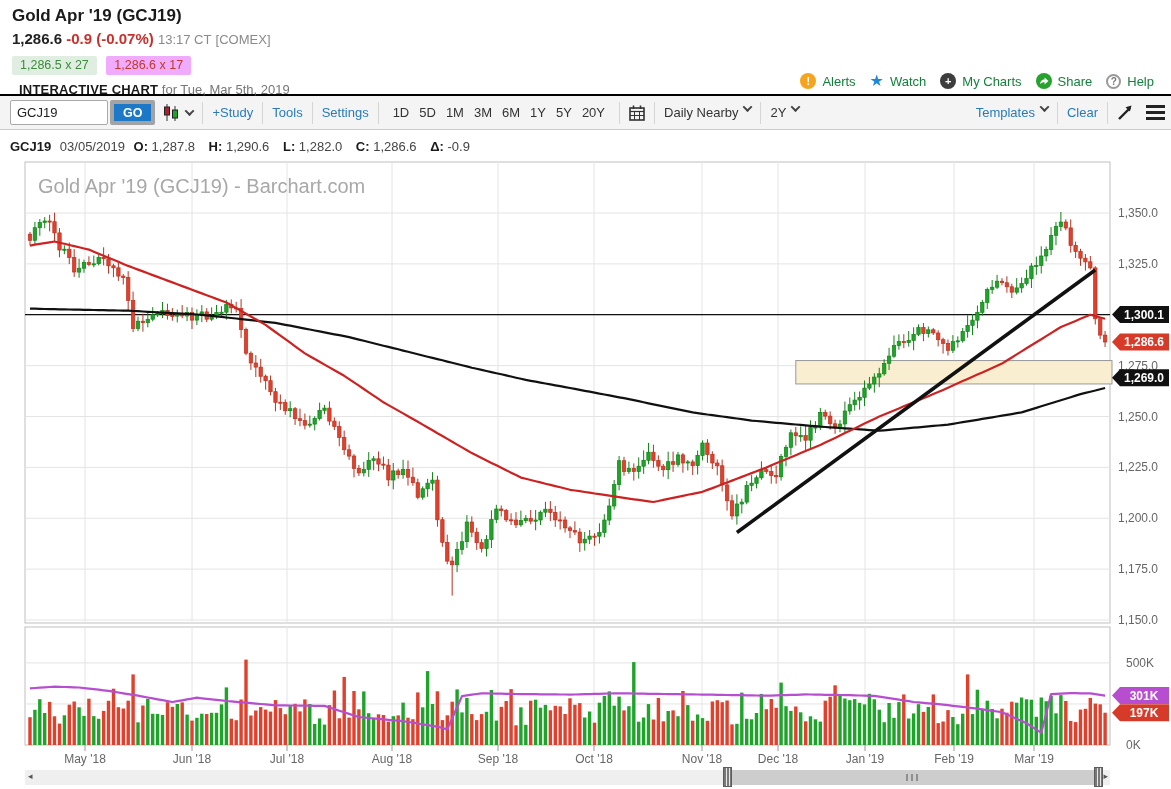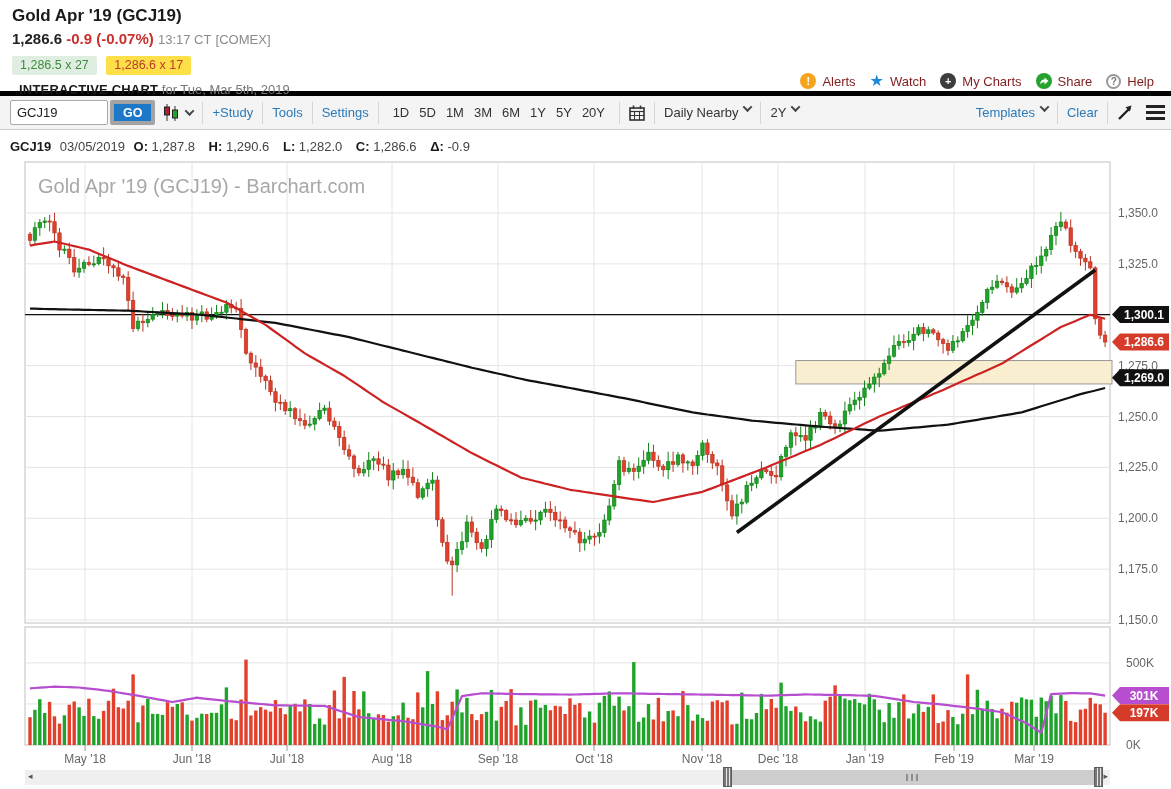--- a/index.html
+++ b/index.html
@@ -1,33 +1,33 @@
 <!DOCTYPE html>
 <html><head>
 <meta charset="utf-8">
 <style>
   * { box-sizing: border-box; margin:0; padding:0; }
   body { font-family: "Liberation Sans", sans-serif; background:#fff; }
   #app { position:relative; width:1171px; height:789px; background:#fff; overflow:hidden; }
 
   
-  #hdr { position:relative; height:96px; border-bottom:5px solid #000000; }
+  #hdr { position:relative; height:96px; border-bottom:2px solid #000000; }
   .r1 { padding:5px 0 0 12px; font-size:17px; font-weight:bold; color:#1a1a1a; line-height:22px;}
   .r2 { padding:2px 0 0 12px; font-size:15px; line-height:20px; color:#222;}
   .r2 .last { font-weight:bold; }
   .r2 .chg { font-weight:bold; color:#c9302c; }
   .r2 .tm { font-size:13px; color:#8a8a8a; }
   .r3 { padding:6px 0 0 12px; font-size:12.5px; line-height:17px;}
   .quote-badge { display:inline-block; padding:1px 8px; margin-right:6px; border-radius:2px;}
   .bid { background:#dfeee0; color:#3d8b3d; }
-  .ask { background:#fde047; color:#c0392b; }
+  .ask { background:#f0abfc; color:#c0392b; }
   .r4 { padding:7px 0 0 12px; font-size:13px; color:#777;margin-left:7px; }
   .r4 b { color:#1a1a1a; letter-spacing:.2px; }
   #hdr-links { position:absolute; right:10px; top:73px; font-size:13px; color:#2a7ab9; display:flex; align-items:center; gap:6px;}
-  #hdr-links a { color:#7f1d1d; text-decoration:none; margin-right:8px; cursor:pointer;}
+  #hdr-links a { color:#15803d; text-decoration:none; margin-right:8px; cursor:pointer;}
   .cicon { display:inline-flex; width:16px; height:16px; border-radius:50%; color:#fff; font-size:11px; font-weight:bold; align-items:center; justify-content:center; vertical-align:-3px;}
   .alerts-c { background:#f5a51d; }
   .mycharts-c { background:#3d3d3d; }
   .help-c { background:#fff; border:2px solid #999; color:#777; width:15px; height:15px; font-size:10px;}
   .star { color:#1e88d9; font-size:16px; line-height:16px;}
 
   
   #tbar { display:flex; align-items:center; height:34px; background:#f4f4f4; border-bottom:1px solid #ccc; padding-left:10px; font-size:13px; color:#333;}
   #tbar .sep { width:1px; height:22px; background:#d5d5d5; margin:0 9px; flex:0 0 auto;}
   #sym-input { width:98px; height:25px; border:1px solid #a9a9a9; border-radius:2px; padding:0 6px; font-size:13px; font-family:"Liberation Sans",sans-serif; color:#222;}

